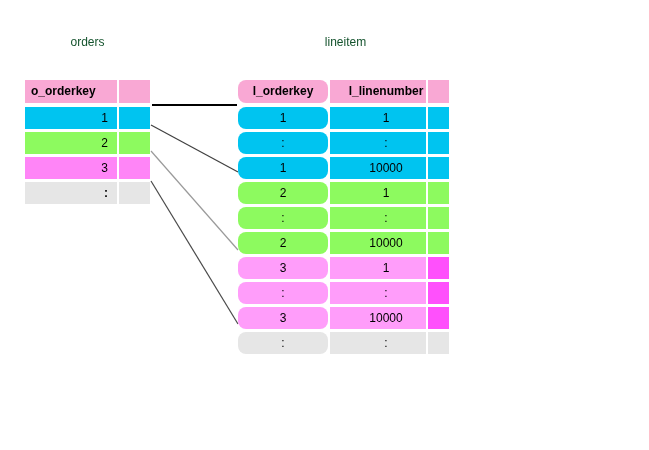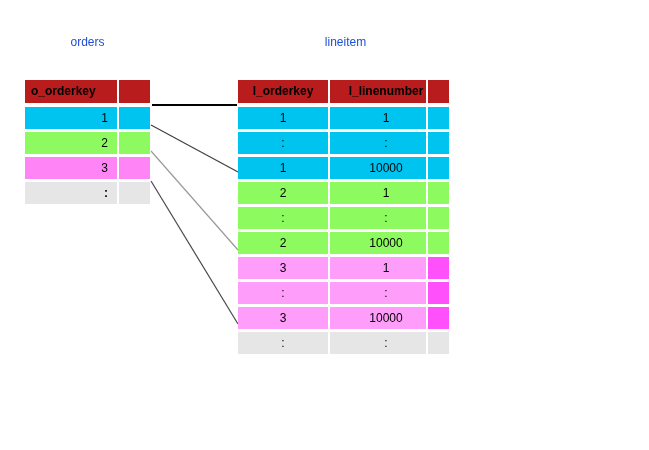--- a/index.html
+++ b/index.html
@@ -8,52 +8,52 @@
     width: 649px;
     height: 450px;
     background: #ffffff;
     font-family: "Liberation Sans", sans-serif;
     overflow: hidden;
   }
   .tbl-title {
     position: absolute;
     top: 35px;
     font-size: 12px;
-    color: #1d4ed8;
+    color: #14532d;
     text-align: center;
   }
   .title-orders   { left: 25px;  width: 125px; }
   .title-lineitem { left: 238px; width: 215px; text-align: center; }
 
   .tbl { position: absolute; top: 80px; }
   .tbl-orders   { left: 25px;  width: 125px; }
   .tbl-lineitem { left: 238px; width: 215px; }
 
   .hrow, .row { display: flex; gap: 2px; }
   .hrow { margin-bottom: 4px; }
   .row  { margin-bottom: 3px; }
 
   .hcell {
     height: 23px; line-height: 23px;
-    background: #b91c1c;
+    background: #f9a8d4;
     font-size: 12px; font-weight: bold; color: #000000;
     box-sizing: border-box;
   }
   .cell {
     height: 22px; line-height: 22px;
     font-size: 12px; color: #000000;
     box-sizing: border-box;
   }
 
   .tbl-orders .c0 { width: 92px; }
   .tbl-orders .c1 { width: 31px; }
   .tbl-orders .hcell.c0 { text-align: left; padding-left: 6px; }
   .tbl-orders .cell.c0  { text-align: right; padding-right: 9px; }
 
-  .tbl-lineitem .c0 { width: 90px; }
+  .tbl-lineitem .c0 { width: 90px; border-radius: 8px; }
   .tbl-lineitem .c1 { width: 96px; padding-left: 16px; }
   .tbl-lineitem .c2 { width: 21px; }
   .tbl-lineitem .hcell { text-align: center; }
   .tbl-lineitem .cell  { text-align: center; }
 
   .connector-svg {
     position: absolute;
     left: 0; top: 0;
     width: 649px; height: 450px;
     pointer-events: none;

